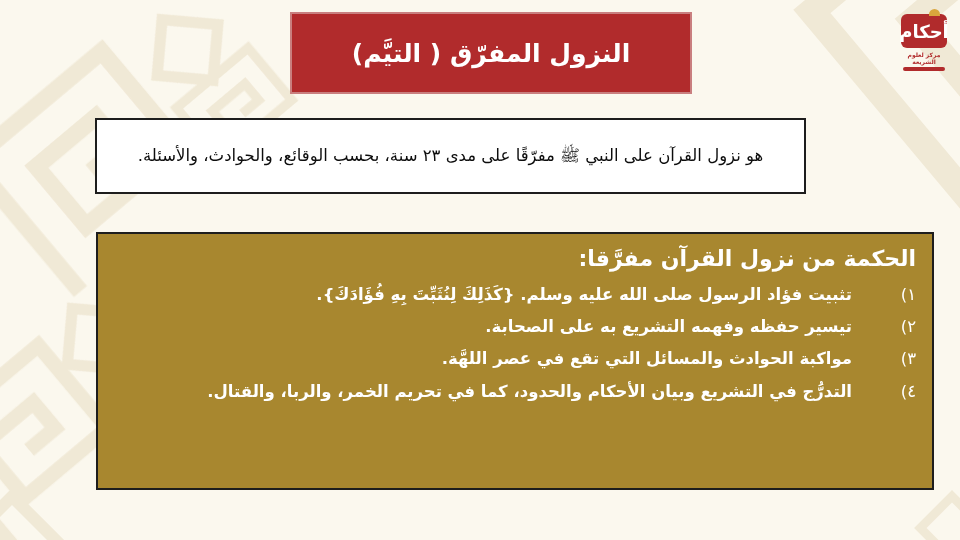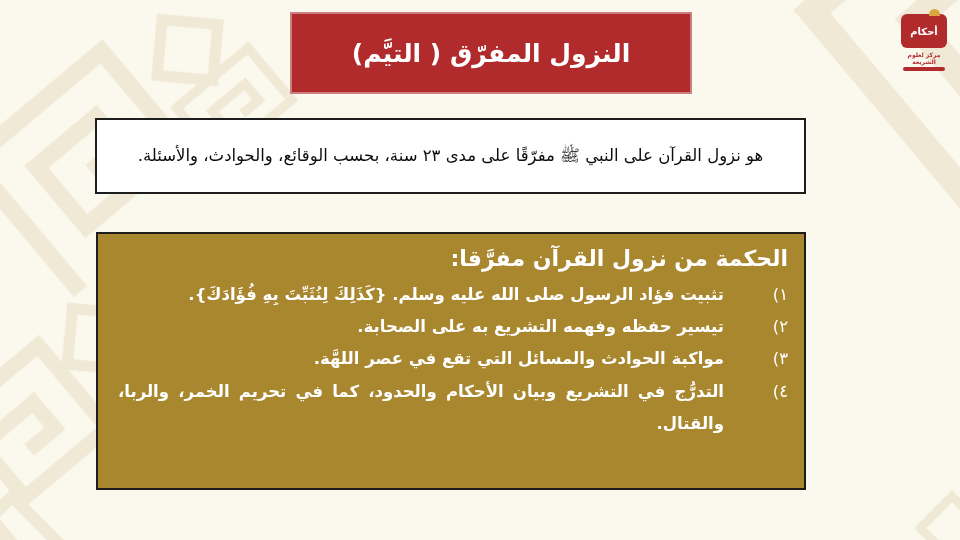--- a/index.html
+++ b/index.html
@@ -20,42 +20,42 @@
   .banner .title{
     color:#FFFFFF;font-size:25px;font-weight:bold;direction:rtl;
     margin:0;letter-spacing:0;
   }
   
   .logo{position:absolute;top:10px;right:7px;width:58px;text-align:center;z-index:2;}
   .logo-mark{
     position:relative;width:46px;height:34px;margin:4px auto 0;
     background:#B12B2C;border-radius:6px;color:#fff;
     display:flex;align-items:center;justify-content:center;
-    font-size:10px;font-weight:bold;direction:rtl;
+    font-size:18px;font-weight:bold;direction:rtl;
   }
   .logo-dome{
     position:absolute;top:-5px;right:7px;width:11px;height:7px;
     background:#D9A53C;border-radius:6px 6px 0 0;
   }
   .logo-sub{color:#B12B2C;font-size:6px;font-weight:bold;margin-top:3px;direction:rtl;}
   .logo-band{height:4px;background:#B12B2C;border-radius:2px;margin:2px 8px 0;}
   
   .def-box{
     position:absolute;left:95px;top:118px;width:711px;height:76px;
     background:#FFFFFF;border:2px solid #1d1d1d;box-sizing:border-box;
     display:flex;align-items:center;justify-content:center;
     padding:0 14px;z-index:2;
   }
   .def-text{
     direction:rtl;text-align:center;color:#0d0d0d;
     font-size:16.5px;line-height:1.5;width:100%;
   }
   
   .gold-box{
-    position:absolute;left:96px;top:232px;width:710px;height:258px;
+    position:absolute;left:96px;top:232px;width:838px;height:258px;
     background:#A8872F;border:2px solid #1d1d1d;box-sizing:border-box;
     direction:rtl;color:#FFFFFF;z-index:2;
     padding:12px 16px 8px 20px;overflow:hidden;
   }
   .gold-heading{
     font-size:22px;font-weight:bold;margin:0 0 8px 0;text-align:right;
   }
   .wisdom-list{display:block;}
   .wisdom-item{display:flex;direction:rtl;font-size:16.5px;line-height:1.95;}
   .item-num{flex:0 0 64px;white-space:nowrap;}

